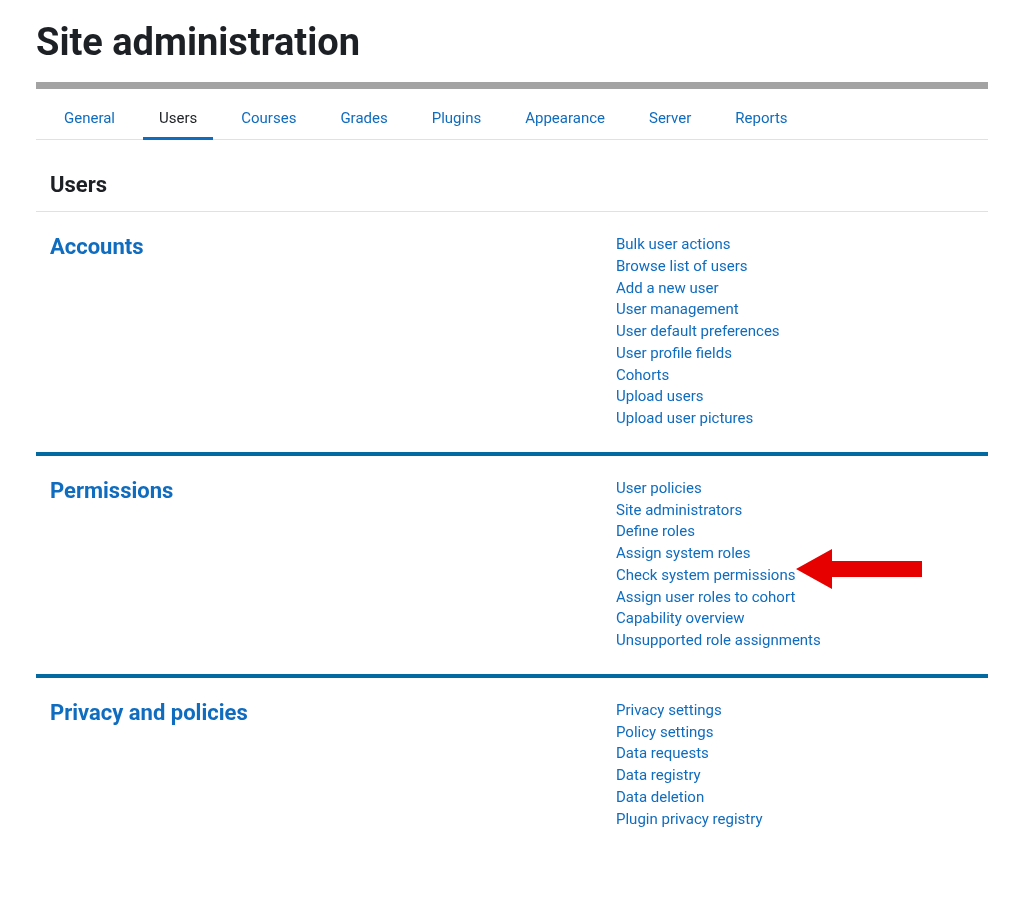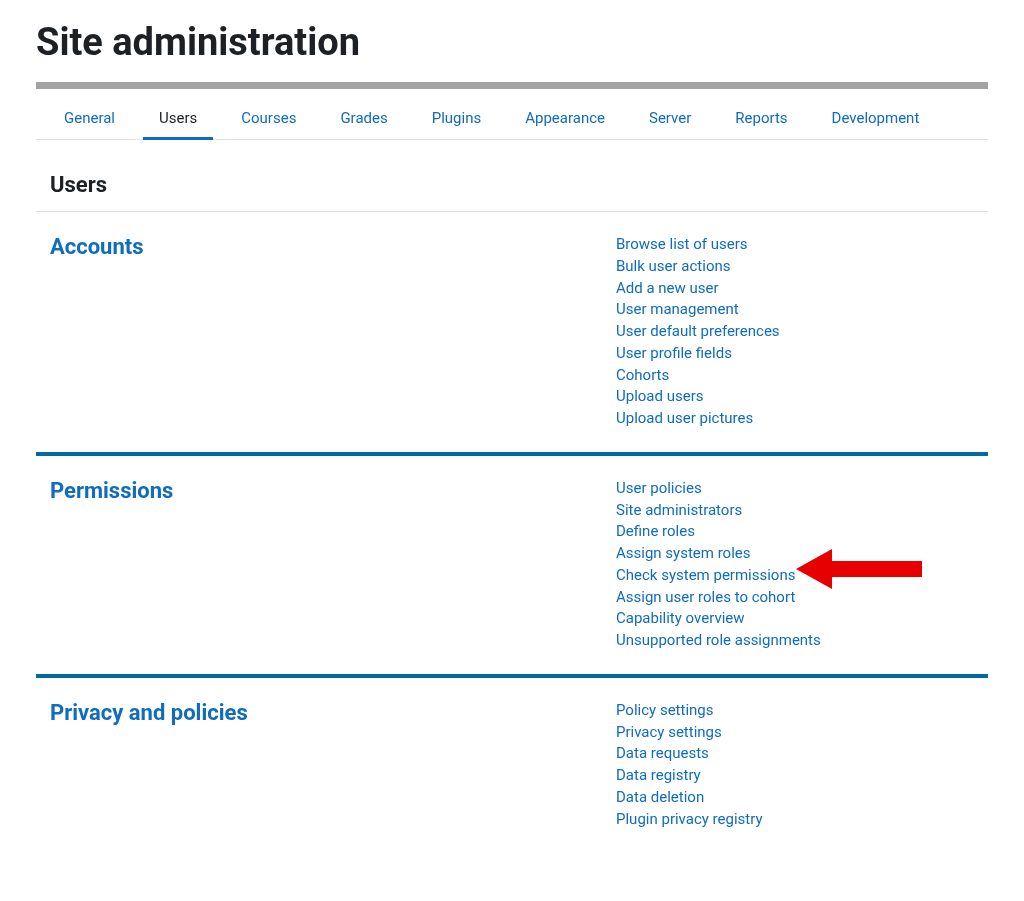--- a/index.html
+++ b/index.html
@@ -106,33 +106,32 @@
 
   <div class="tabs" id="tabs-container">
       <div class="tab">General</div>
       <div class="tab active">Users</div>
       <div class="tab">Courses</div>
       <div class="tab">Grades</div>
       <div class="tab">Plugins</div>
       <div class="tab">Appearance</div>
       <div class="tab">Server</div>
       <div class="tab">Reports</div>
-      <div class="tab">Development</div>
     </div>
 
   <h2 class="section-title">Users</h2>
 
   <div id="categories-container">
       <div class="category-block">
         <div class="category-left">
           <div class="category-heading">Accounts</div>
         </div>
         <div class="category-right">
+          <a class="link-item">Bulk user actions</a>
           <a class="link-item">Browse list of users</a>
-          <a class="link-item">Bulk user actions</a>
           <a class="link-item">Add a new user</a>
           <a class="link-item">User management</a>
           <a class="link-item">User default preferences</a>
           <a class="link-item">User profile fields</a>
           <a class="link-item">Cohorts</a>
           <a class="link-item">Upload users</a>
           <a class="link-item">Upload user pictures</a>
         </div>
       </div>
       <div class="category-block">
@@ -151,22 +150,22 @@
         </div>
         <svg class="arrow" width="130" height="50" viewBox="0 0 130 50">
           <polygon points="0,25 36,5 36,17 126,17 126,33 36,33 36,45" fill="#e60000"></polygon>
         </svg>
       </div>
       <div class="category-block">
         <div class="category-left">
           <div class="category-heading">Privacy and policies</div>
         </div>
         <div class="category-right">
+          <a class="link-item">Privacy settings</a>
           <a class="link-item">Policy settings</a>
-          <a class="link-item">Privacy settings</a>
           <a class="link-item">Data requests</a>
           <a class="link-item">Data registry</a>
           <a class="link-item">Data deletion</a>
           <a class="link-item">Plugin privacy registry</a>
         </div>
       </div>
     </div>
 </div>
 
 </body></html>

